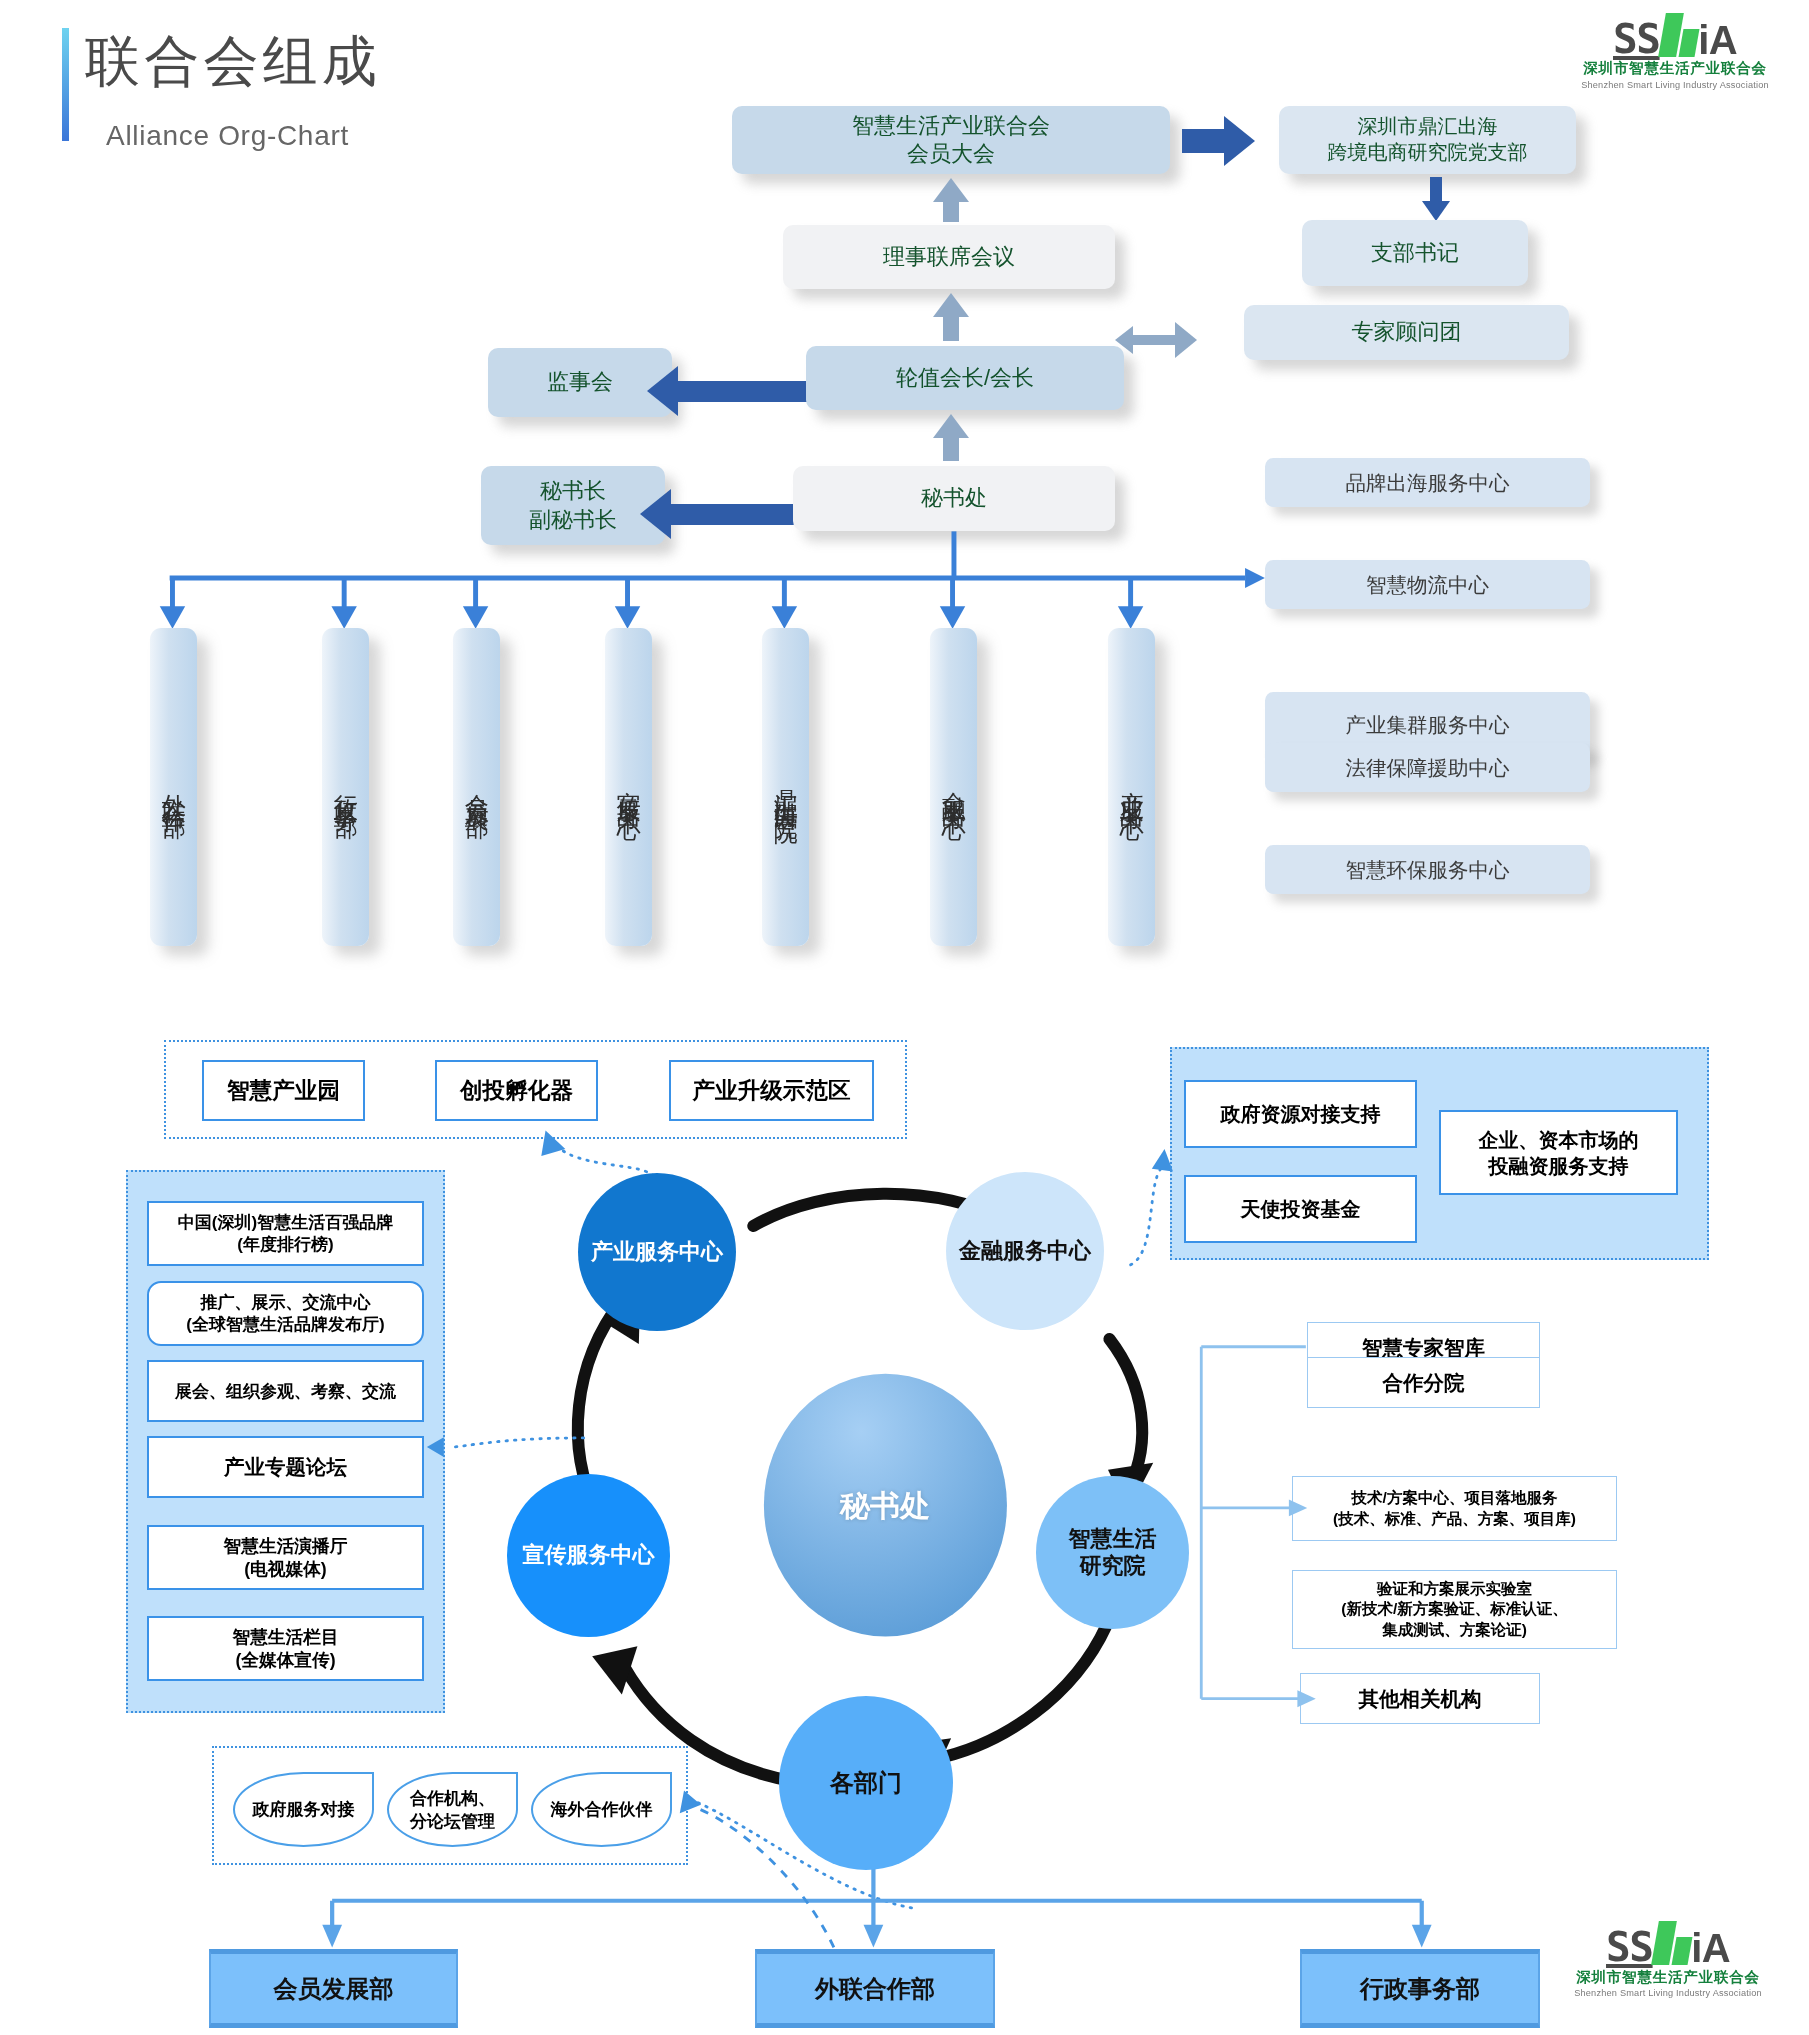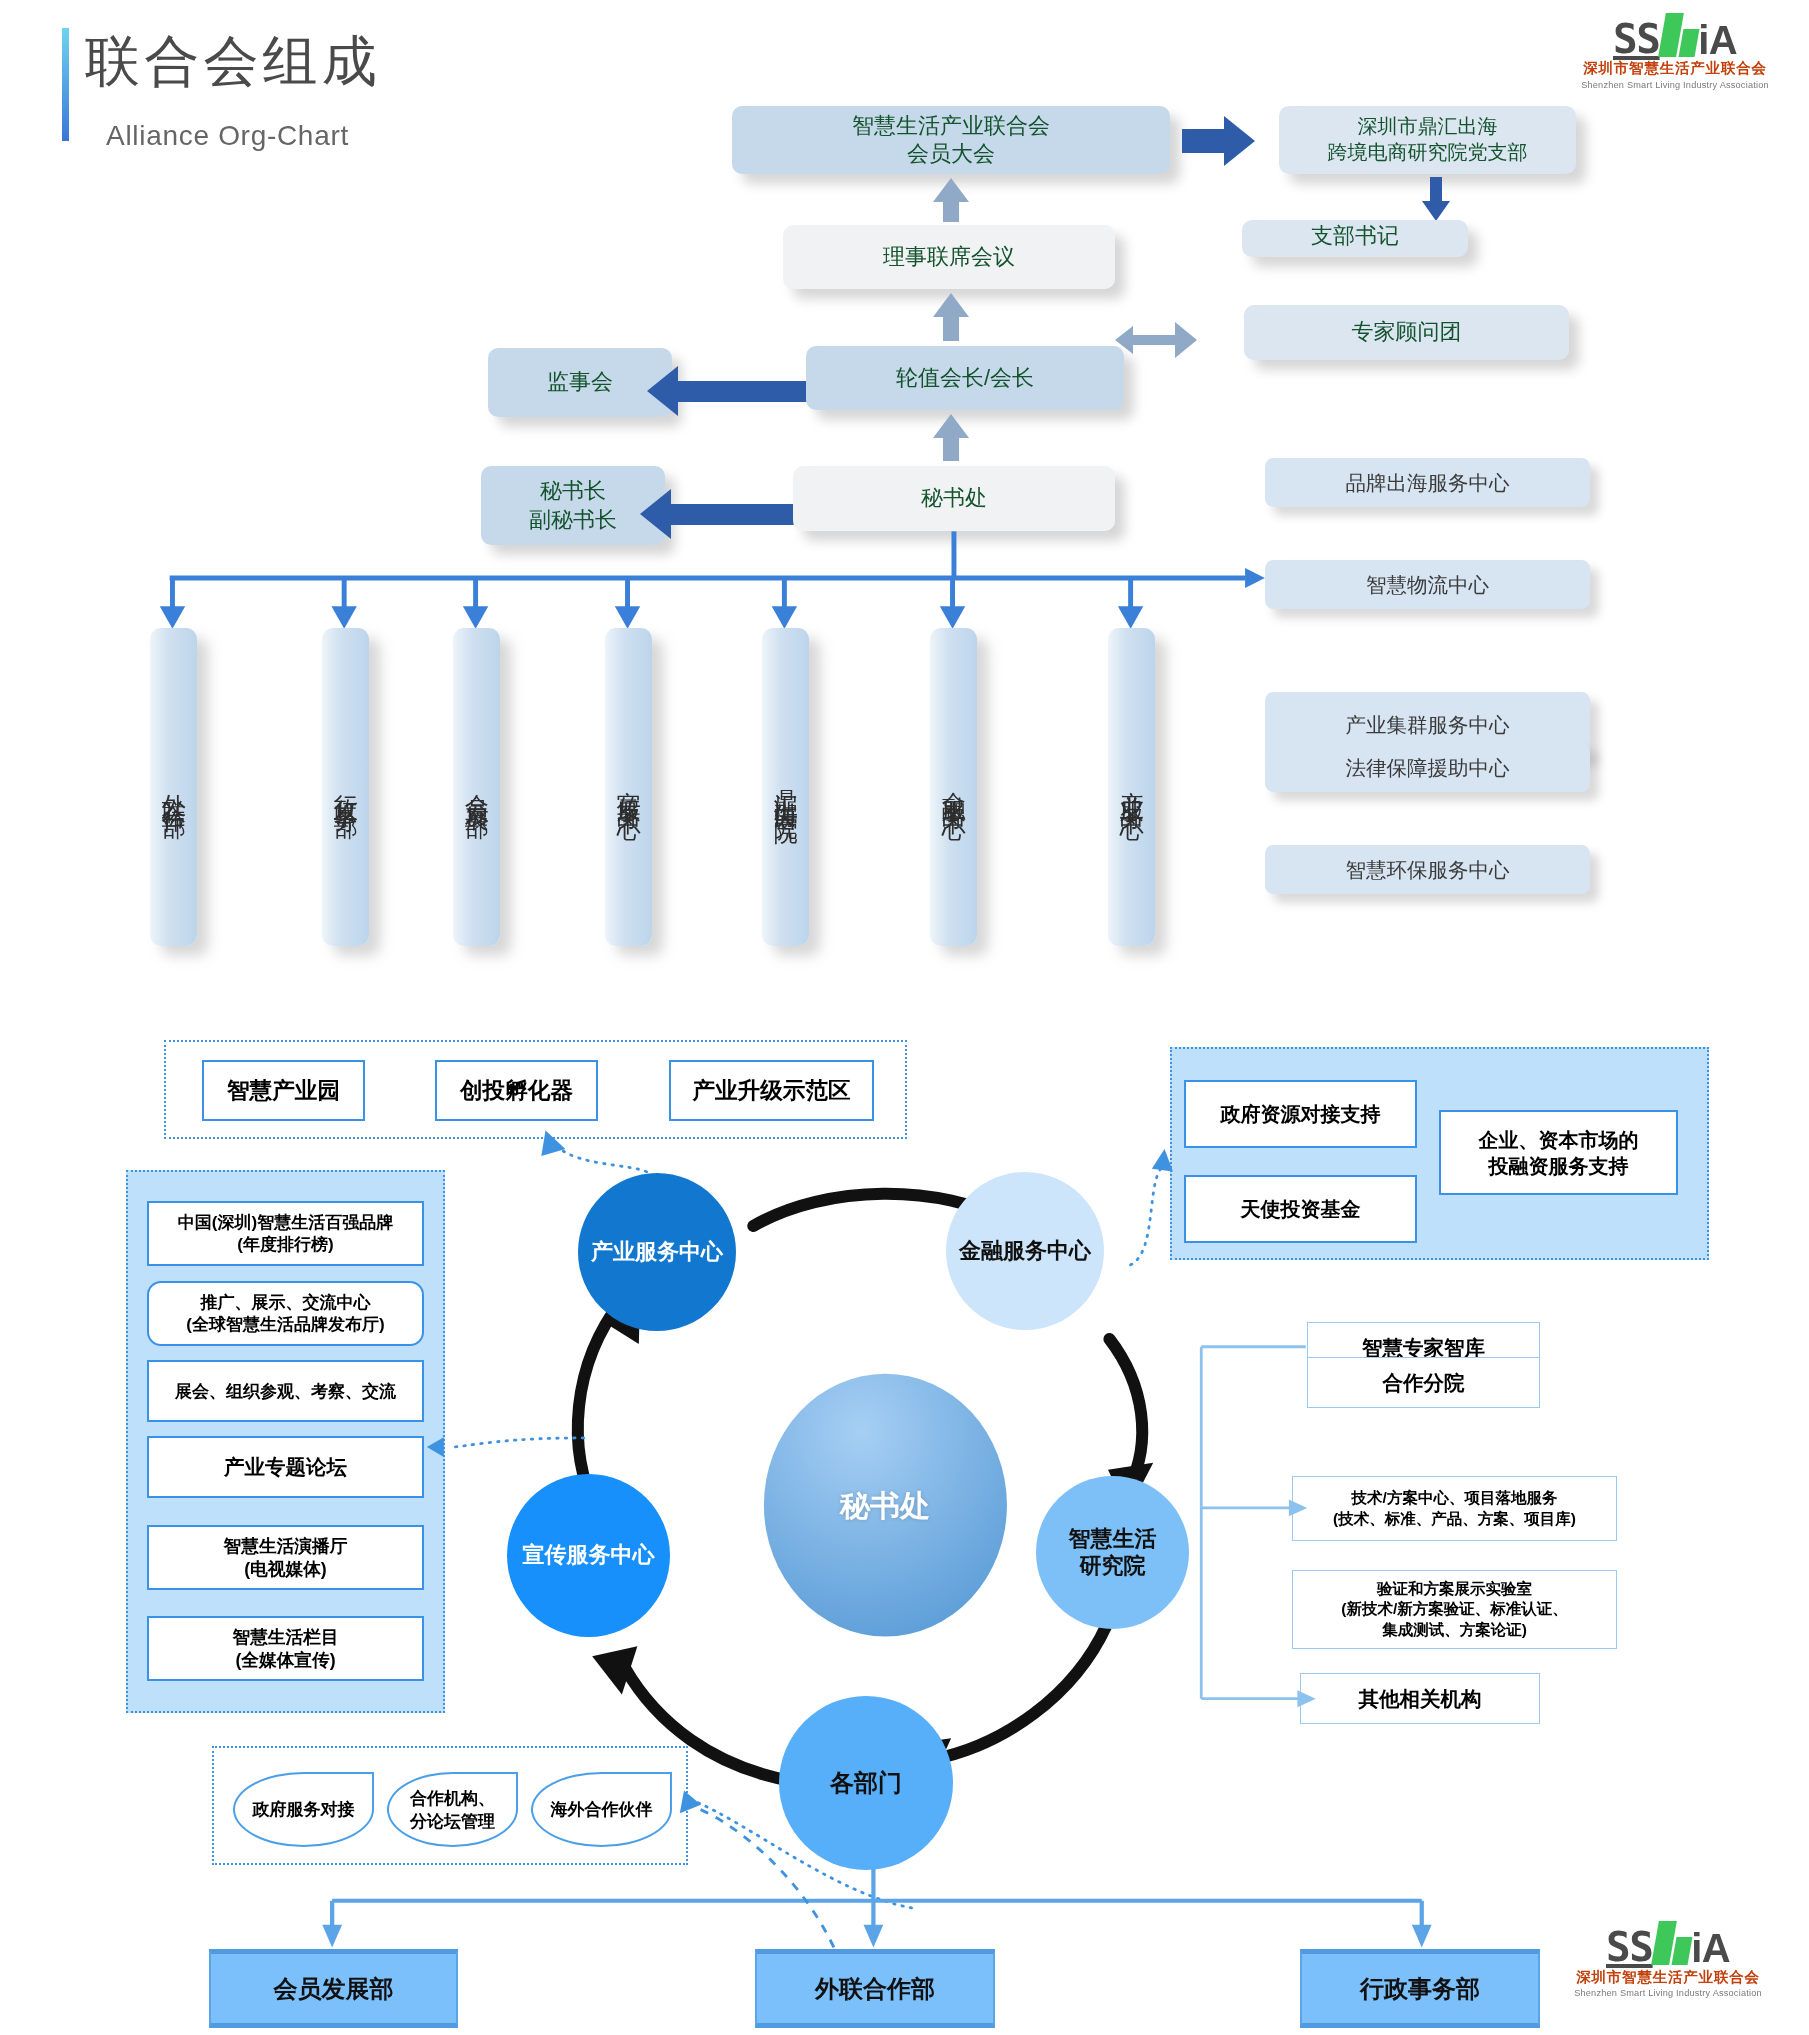--- a/index.html
+++ b/index.html
@@ -12,21 +12,21 @@
      background:linear-gradient(180deg,#6fd3f0 0%,#3b76d8 100%);}
   #title-cn{left:85px;top:25.4px;width:452px;font-size:55px;color:#4a4a4a;
      letter-spacing:4.2px;font-weight:400;}
   #title-en{left:106px;top:120px;width:452px;font-size:28px;color:#666;
      letter-spacing:0.7px;}
 
   
   .logo{width:212px;}
   .logo .lg-mark{height:44px;position:relative;display:flex;align-items:flex-end;
      justify-content:center;}
-  .logo .lg-cn{font-size:14.5px;color:#c2410c;font-weight:bold;text-align:center;
+  .logo .lg-cn{font-size:14.5px;color:#15803d;font-weight:bold;text-align:center;
      letter-spacing:0.8px;margin-top:2.8px;white-space:nowrap;}
   .logo .lg-en{font-size:9.2px;color:#7b7b7b;text-align:center;letter-spacing:0.2px;
      margin-top:1.4px;white-space:nowrap;}
   .lg-ss{font-size:41px;font-weight:bold;color:#4a4a4a;letter-spacing:-1.4px;
      font-family:"DejaVu Sans Mono",monospace;line-height:.85;text-decoration:underline;}
   .lg-ia{font-size:40px;font-weight:bold;color:#4a4a4a;line-height:.85;
      letter-spacing:-0.7px;margin-left:1.4px;}
   .lg-green1,.lg-green2{background:#3ec85a;display:inline-block;}
   .lg-green1{width:18.4px;height:44px;transform:skewX(-10deg);margin-left:2.8px;}
   .lg-green2{width:15.5px;height:28px;transform:skewX(-10deg);margin-left:0.7px;
@@ -119,21 +119,21 @@
   <span class="nl">深圳市鼎汇出海<br>跨境电商研究院党支部</span>
 </div>
 
 <div class="abs" style="left:1422px;top:177px;">
   <div style="display:flex;flex-direction:column;align-items:center;">
     <div class="blue-rect" style="width:11.3px;height:24px;"></div>
     <div class="blue-tri-down"></div>
   </div>
 </div>
 
-<div class="abs rbox pale" style="left:1242px;top:220px;width:226px;height:37px;font-family:Liberation Mono, monospace;">
+<div class="abs rbox pale" style="left:1302px;top:220px;width:226px;height:66px;">
   <span>支部书记</span>
 </div>
 
 <div class="abs" style="left:933px;top:178px;">
   <div style="display:flex;flex-direction:column;align-items:center;">
     <div class="arrow-up-grey"></div>
     <div class="stem-grey" style="height:20px;"></div>
   </div>
 </div>
 

